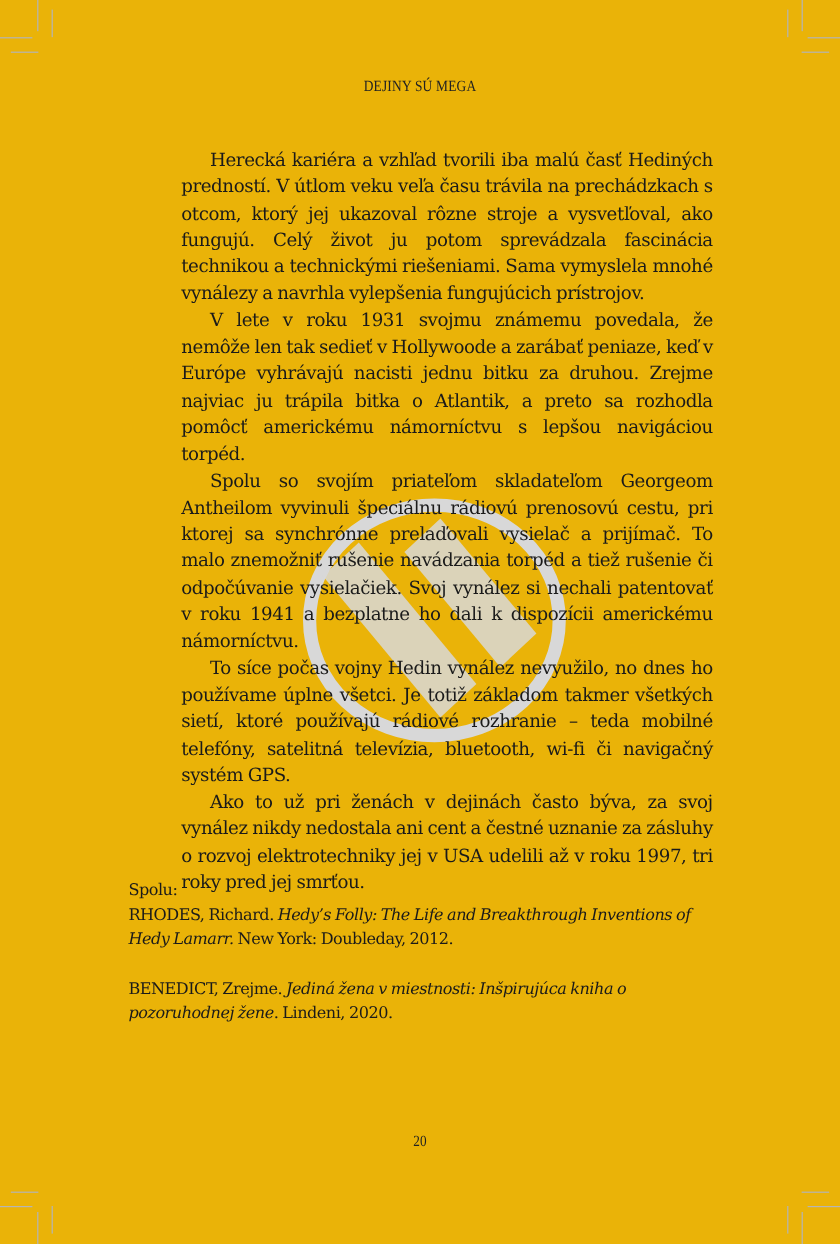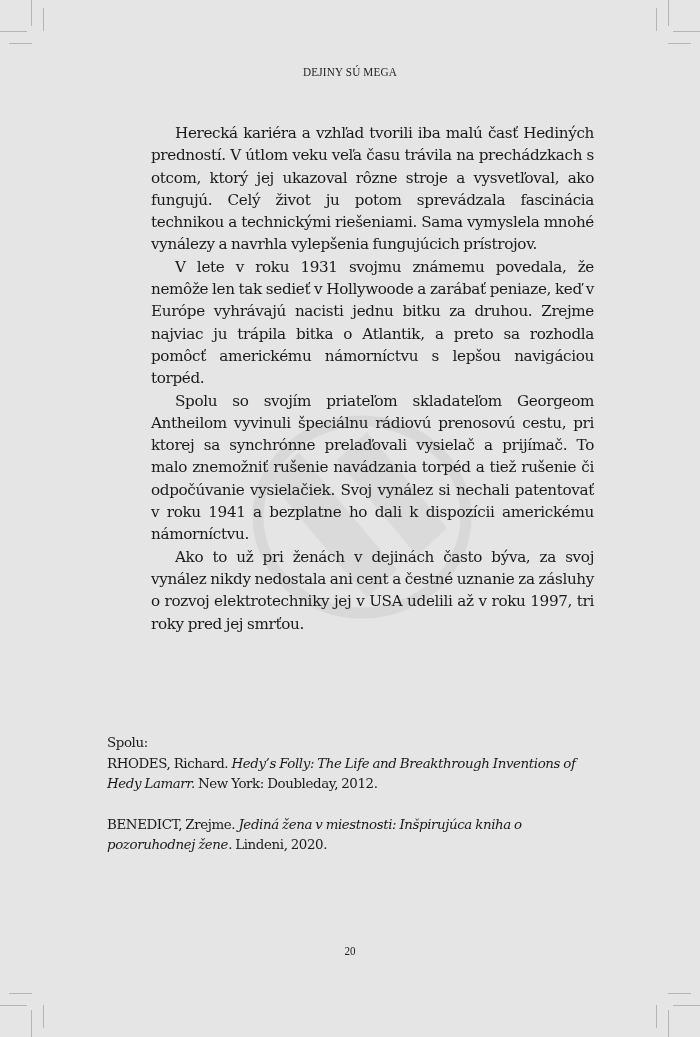--- a/index.html
+++ b/index.html
@@ -1,17 +1,17 @@
 <!DOCTYPE html>
 <html><head>
 <meta charset="utf-8">
 <style>
   html, body { margin: 0; padding: 0; background: #ffffff; }
   body { width: 700px; height: 1037px; position: relative; overflow: hidden; }
-  .page { position: absolute; left: 0; top: 0; width: 700px; height: 1037px; background: #e5e5e5; }
+  .page { position: absolute; left: 0; top: 0; width: 700px; height: 1037px; background: #eab308; }
   .crop { position: absolute; background: #b5b5b5; }
   .h { height: 1px; }
   .v { width: 1px; }
   .running-head {
     position: absolute; top: 64px; left: 0; width: 700px; text-align: center;
     font-family: "Liberation Serif", serif; font-size: 13px; letter-spacing: 0.2px;
     color: #222; transform: scaleX(0.86); transform-origin: center;
   }
   .body-text {
     position: absolute; top: 122px; left: 107px; width: 487px;
@@ -65,20 +65,21 @@
   <svg class="watermark" viewBox="0 0 230 215">
     <ellipse cx="115" cy="107" rx="104" ry="96" fill="none" stroke="#d8d8d8" stroke-width="11"></ellipse>
     <polygon points="22,70 52,42 150,160 120,188" fill="#d8d8d8" opacity="0.85"></polygon>
     <polygon points="90,50 120,22 200,118 170,146" fill="#d8d8d8" opacity="0.85"></polygon>
   </svg>
 
   <div class="body-text">
     <p class="ind">Herecká kariéra a vzhľad tvorili iba malú časť Hediných predností. V útlom veku veľa času trávila na prechádzkach s otcom, ktorý jej ukazoval rôzne stroje a vysvetľoval, ako fungujú. Celý život ju potom sprevádzala fascinácia technikou a technickými riešeniami. Sama vymyslela mnohé vynálezy a navrhla vylepšenia fungujúcich prístrojov.</p>
     <p class="ind">V lete v roku 1931 svojmu známemu povedala, že nemôže len tak sedieť v Hollywoode a zarábať peniaze, keď v Európe vyhrávajú nacisti jednu bitku za druhou. Zrejme najviac ju trápila bitka o Atlantik, a preto sa rozhodla pomôcť americkému námorníctvu s lepšou navigáciou torpéd.</p>
     <p class="ind">Spolu so svojím priateľom skladateľom Georgeom Antheilom vyvinuli špeciálnu rádiovú prenosovú cestu, pri ktorej sa synchrónne prelaďovali vysielač a prijímač. To malo znemožniť rušenie navádzania torpéd a tiež rušenie či odpočúvanie vysielačiek. Svoj vynález si nechali patentovať v roku 1941 a bezplatne ho dali k dispozícii americkému námorníctvu.</p>
+    <p class="ind">To síce počas vojny Hedin vynález nevyužilo, no dnes ho používame úplne všetci. Je totiž základom takmer všetkých sietí, ktoré používajú rádiové rozhranie – teda mobilné telefóny, satelitná televízia, bluetooth, wi-fi či navigačný systém GPS.</p>
     <p class="ind">Ako to už pri ženách v dejinách často býva, za svoj vynález nikdy nedostala ani cent a čestné uznanie za zásluhy o rozvoj elektrotechniky jej v USA udelili až v roku 1997, tri roky pred jej smrťou.</p>
   </div>
 
   <div class="sources">
     <p>Spolu:</p>
     <p>
       <span>RHODES, Richard.</span>
       <i>Hedy’s Folly: The Life and Breakthrough Inventions of Hedy Lamarr.</i>
       <span>New York: Doubleday, 2012.</span>
     </p>

